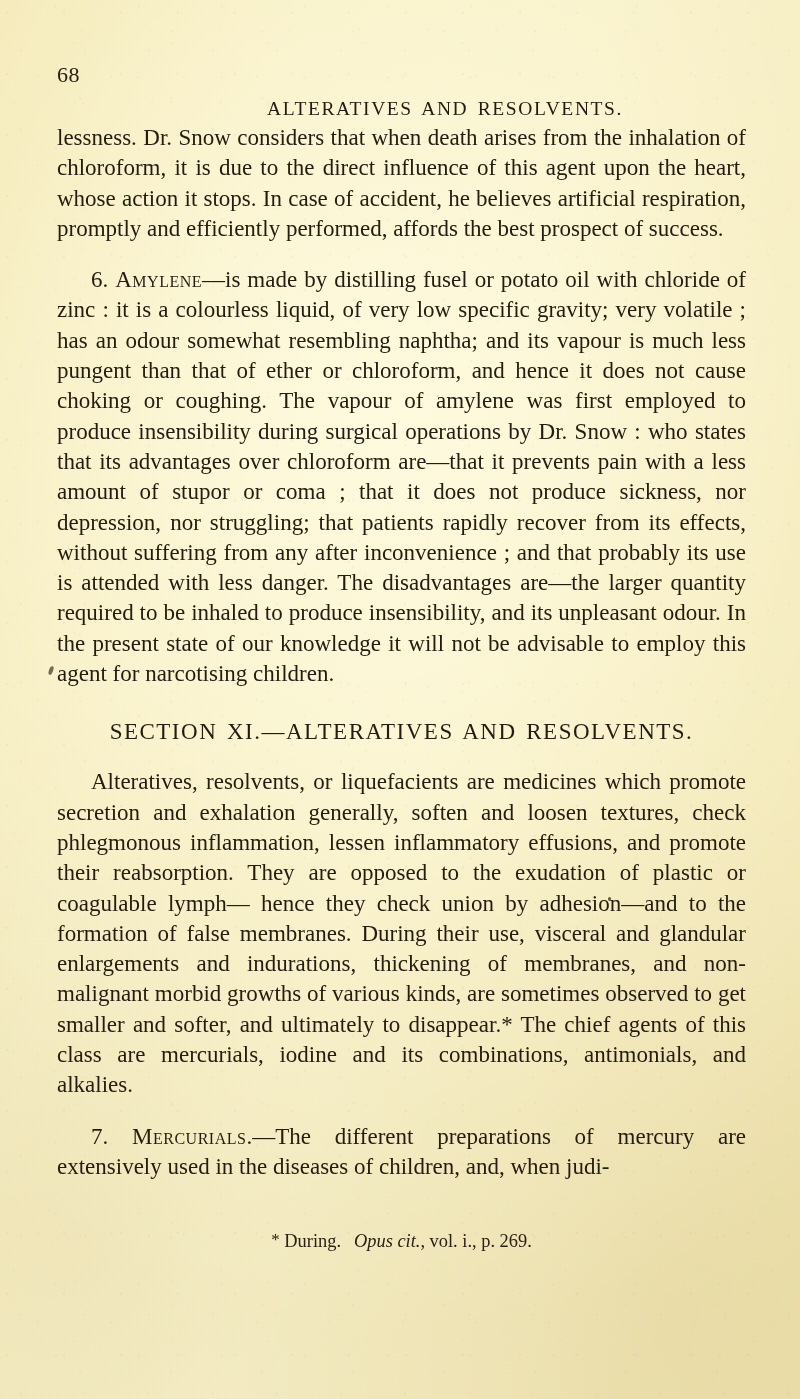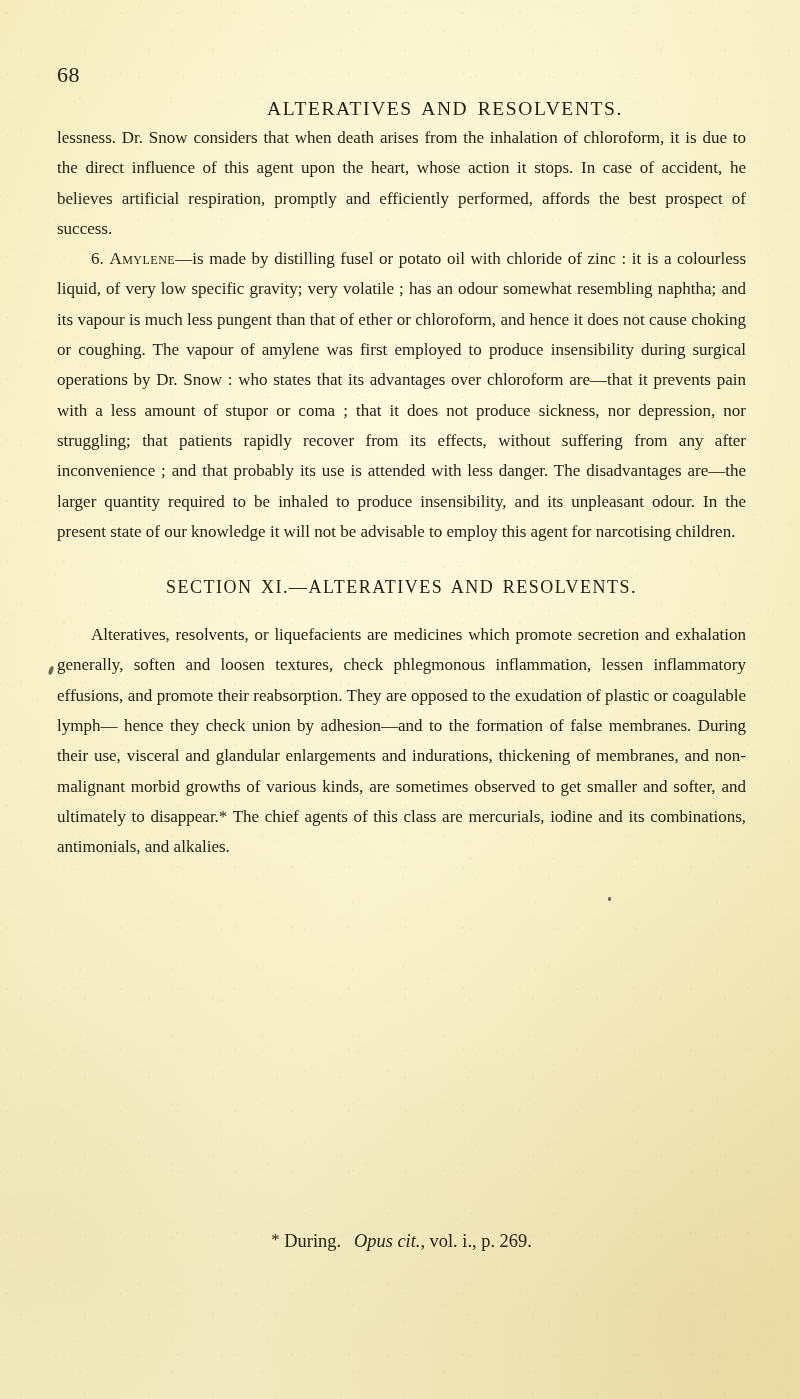--- a/index.html
+++ b/index.html
@@ -80,39 +80,39 @@
   
   .column {
     position: absolute;
     left: 57px;
     top: 123px;
     width: 689px;
   }
 
   p.body {
     margin: 0;
-    font-size: 17px;
+    font-size: 23px;
     line-height: 30.3px;
     text-align: justify;
     text-align-last: left;
     color: #241c10;
     -webkit-font-smoothing: antialiased;
   }
-  p.body.indent { text-indent: 34px; }
+  p.body.indent { text-indent: 34px; margin-top: 21px; }
 
   .sc {
     font-variant: small-caps;
     letter-spacing: 0.5px;
   }
 
   
   .section-head {
     margin: 30px 0 22px 0;
     text-align: center;
-    font-size: 18px;
+    font-size: 23px;
     letter-spacing: 1.5px;
     word-spacing: 2.5px;
     color: #241c11;
   }
 
   
   .footnote {
     position: absolute;
     left: 57px;
     top: 1228px;
@@ -164,20 +164,21 @@
   <div class="column">
 
     <p class="body">lessness.  Dr. Snow considers that when death arises from the inhalation of chloroform, it is due to the direct influence of this agent upon the heart, whose action it stops.  In case of accident, he believes artificial respiration, promptly and efficiently performed, affords the best prospect of success.</p>
 
     <p class="body indent"><span>6.</span>&nbsp;<span class="sc">Amylene</span><span>—is made by distilling fusel or potato oil with chloride of zinc : it is a colourless liquid, of very low specific gravity; very volatile ; has an odour somewhat resembling naphtha; and its vapour is much less pungent than that of ether or chloroform, and hence it does not cause choking or coughing.  The vapour of amylene was first employed to produce insensibility during surgical operations by Dr. Snow : who states that its advantages over chloroform are—that it prevents pain with a less amount of stupor or coma ; that it does not produce sickness, nor depression, nor struggling; that patients rapidly recover from its effects, without suffering from any after inconvenience ; and that probably its use is attended with less danger.  The disadvantages are—the larger quantity required to be inhaled to produce insensibility, and its unpleasant odour.  In the present state of our knowledge it will not be advisable to employ this agent for narcotising children.</span></p>
 
     <div class="section-head">SECTION XI.—ALTERATIVES AND RESOLVENTS.</div>
 
     <p class="body indent">Alteratives, resolvents, or liquefacients are medicines which promote secretion and exhalation generally, soften and loosen textures, check phlegmonous inflammation, lessen inflammatory effusions, and promote their reabsorption.  They are opposed to the exudation of plastic or coagulable lymph— hence they check union by adhesion—and to the formation of false membranes.  During their use, visceral and glandular enlargements and indurations, thickening of membranes, and non-malignant morbid growths of various kinds, are sometimes observed to get smaller and softer, and ultimately to disappear.*  The chief agents of this class are mercurials, iodine and its combinations, antimonials, and alkalies.</p>
 
+    <p class="body indent"><span>7.</span>&nbsp;<span class="sc">Mercurials</span><span>.—The different preparations of mercury are extensively used in the diseases of children, and, when judi-</span></p>
 
   </div>
 
   <div class="ink-fleck"></div>
   <div class="ink-dot"></div>
 
   <div class="footnote">
     <span class="star">*</span>
     <span>During.</span><span class="fn-sp"></span><i>Opus cit.</i><span>, vol. i., p. 269.</span>
   </div>

